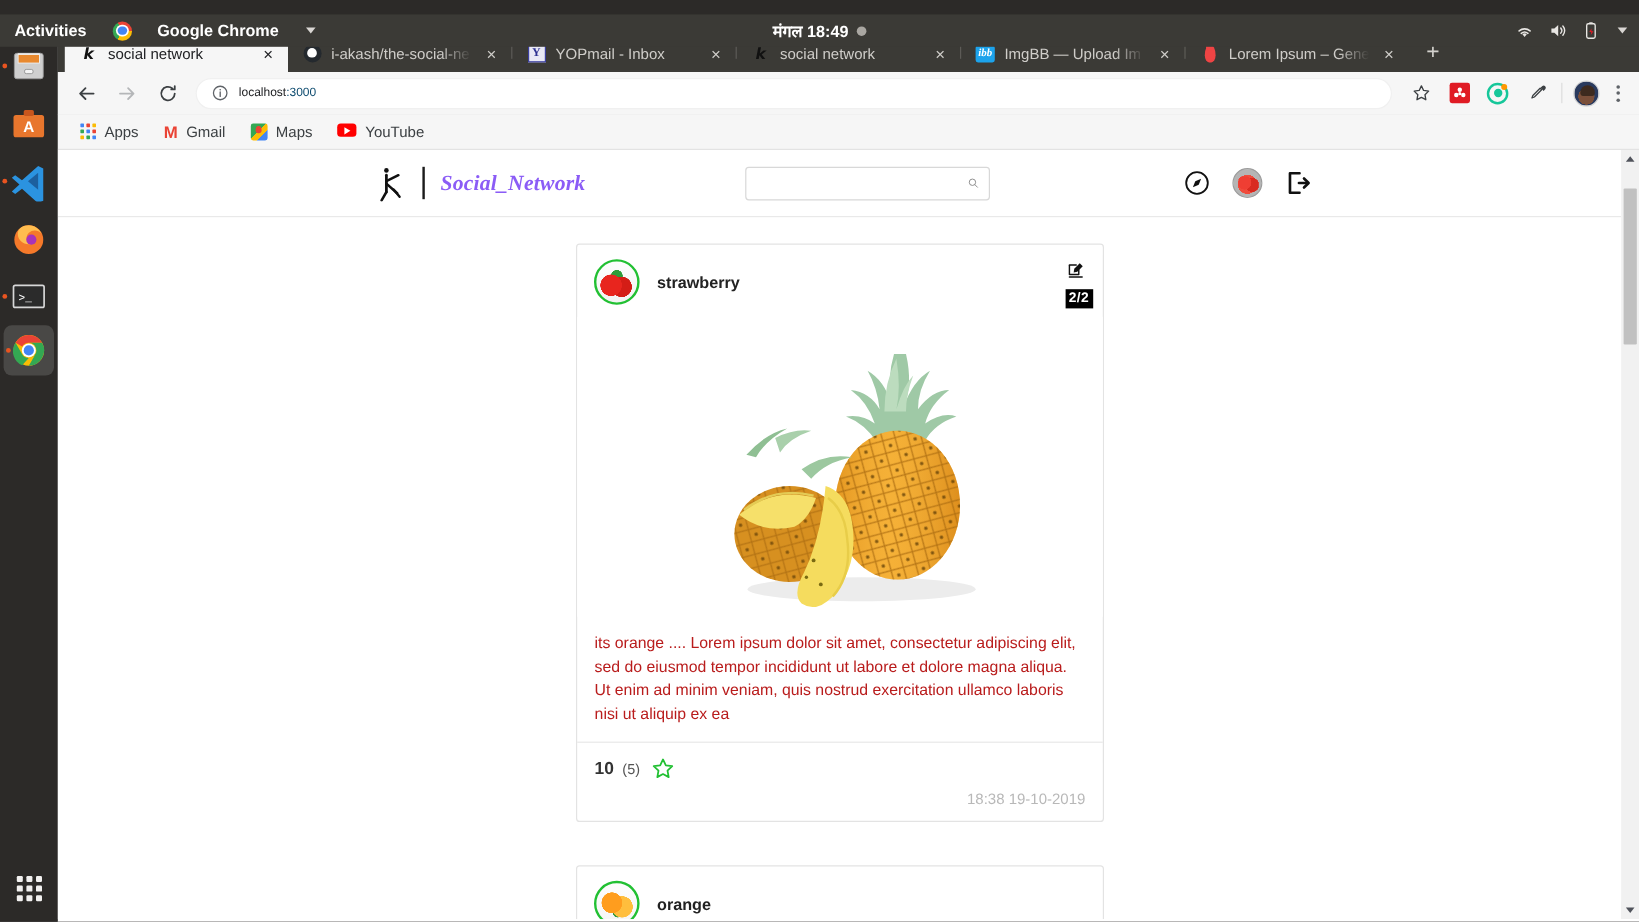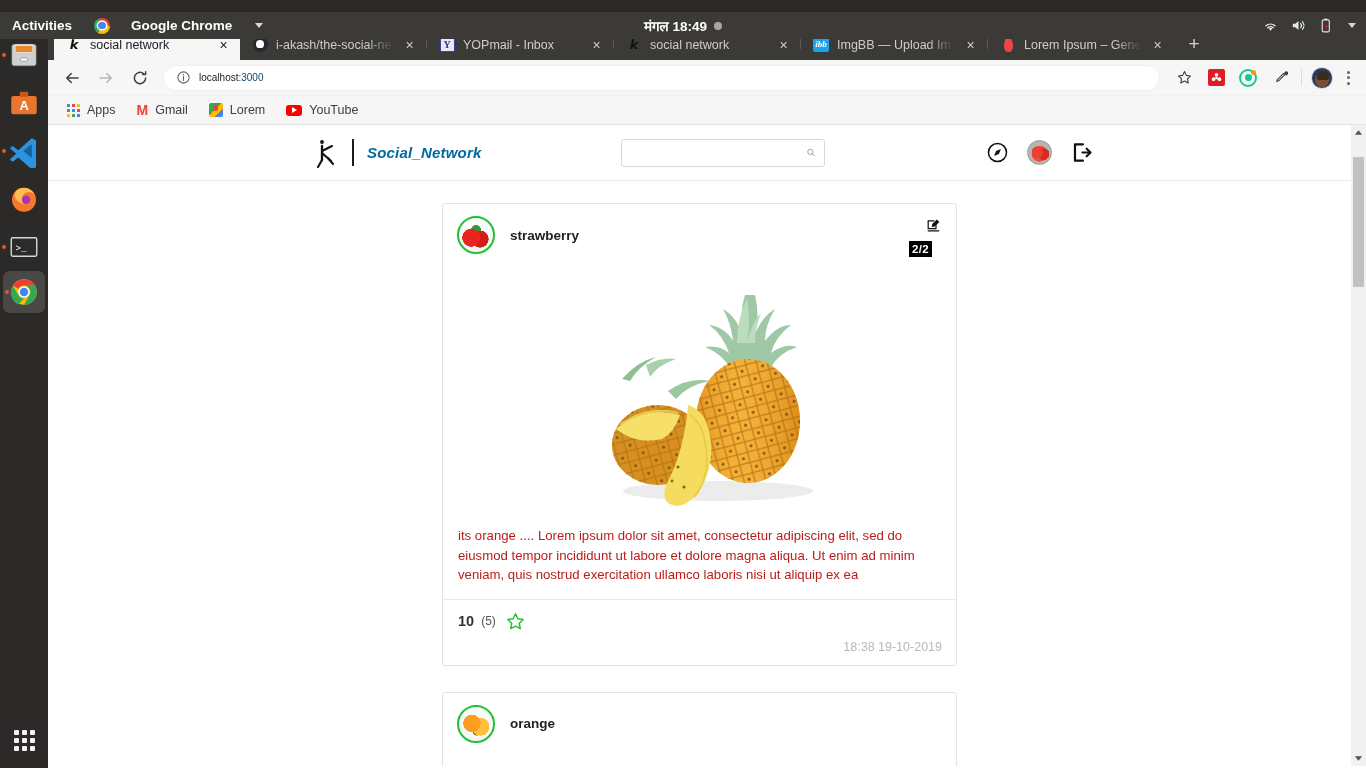--- a/index.html
+++ b/index.html
@@ -190,21 +190,21 @@
   #chrome-menu i { width: 3px; height: 3px; background: #5f6368; border-radius: 50%; display: block; }
   .tb-sep { width: 1px; height: 17px; background: #dcdcdc; margin: 0 5px; }
 
   
   #bookmarks {
     height: 29px; background: #f6f6f6;
     display: flex; align-items: center; padding-left: 10px;
     border-bottom: 1px solid #e3e3e3;
   }
   .bm {
-    display: flex; align-items: center; gap: 7px;
+    display: flex; align-items: flex-start; gap: 7px;
     padding: 3px 9px; margin-right: 3px; border-radius: 4px;
     font-size: 12.5px; color: #3c4043; cursor: pointer; white-space: nowrap;
   }
   .bm-apps { display: grid; grid-template-columns: repeat(3, 3px); gap: 2px; }
   .bm-apps i { width: 3px; height: 3px; display: block; border-radius: 0.5px; }
   .gmail-m { font-family: "Liberation Sans", sans-serif; color: #ea4335; font-weight: bold; font-size: 14px; line-height: 1;}
   .maps-ic { width: 14px; height: 14px; border-radius: 2px; overflow: hidden; position: relative;
     background: linear-gradient(135deg,#34a853 0 45%, #fbbc05 45% 70%, #4285f4 70% 100%); }
   .maps-ic::after { content: ""; position: absolute; left: 4.5px; top: 1.5px; width: 5px; height: 6.5px;
     background: #ea4335; border-radius: 50% 50% 50% 50% / 60% 60% 40% 40%; }
@@ -220,22 +220,22 @@
 
   
   #site-header {
     height: 56px; background: #fff; border-bottom: 1px solid #e9e9e9;
     display: flex; align-items: center; position: relative;
   }
   #brand { position: absolute; left: 265px; display: flex; align-items: center; gap: 13px; cursor: pointer;}
   #logo-k { width: 26px; height: 30px; position: relative; }
   #brand-divider { width: 2px; height: 27px; background: #1b1b1b; }
   #brand-name {
-    font-family: Liberation Sans, sans-serif; font-style: italic; font-weight: bold;
-    font-size: 15px; color: #0369a1; letter-spacing: 0.2px;
+    font-family: Liberation Serif, serif; font-style: italic; font-weight: bold;
+    font-size: 18px; color: #8b5cf6; letter-spacing: 0.2px;
   }
   #site-search {
     position: absolute; left: 573px; width: 204px; height: 28px;
     border: 1px solid #d8d8d8; border-radius: 3px; background: #fff;
     display: flex; align-items: center; padding: 0 8px;
   }
   #site-search input {
     flex: 1; border: none; outline: none; font-size: 13px;
     font-family: "Liberation Sans", sans-serif; background: transparent; color: #333;
   }
@@ -248,21 +248,21 @@
     background: radial-gradient(circle at 50% 55%, #f04b3c 0 46%, #b5b5b5 47% 100%);
     border: 1.5px solid #9c9c9c; position: relative; overflow: hidden; cursor: pointer;
   }
   #hdr-avatar::after { content: ""; position: absolute; left: 4px; top: 6px; width: 17px; height: 13px;
     background: radial-gradient(circle at 30% 40%, #ef3e33 0 40%, transparent 41%),
                 radial-gradient(circle at 68% 55%, #d92a20 0 42%, transparent 43%);
   }
 
   #feed { padding-top: 22px; }
   .post-card {
-    width: 515px; margin: 0 auto 26px auto;
+    width: 440px; margin: 0 auto 36px auto;
     background: #fff; border: 1px solid #e3e3e3; border-radius: 3px;
     position: relative;
   }
   .post-head {
     display: flex; align-items: center; padding: 12px 14px 10px 14px; position: relative;
   }
   .post-avatar {
     width: 38px; height: 38px; border-radius: 50%;
     border: 2.5px solid #22c033; overflow: hidden; flex: none; cursor: pointer;
     position: relative; background: #fff;
@@ -282,21 +282,21 @@
       linear-gradient(#fdfdfd, #f5f5f5);
   }
   .post-username {
     margin-left: 15px; font-size: 13.5px; font-weight: bold; color: #222; cursor: pointer;
   }
   .post-edit {
     position: absolute; right: 14px; top: 13px; cursor: pointer;
     color: #111; font-size: 15px; line-height: 1;
   }
   .post-counter {
-    position: absolute; right: 24px; top: 37px;
+    position: absolute; right: 8px; top: 37px;
     background: #000; color: #fff; font-size: 11.5px; font-weight: bold;
     padding: 1px 3px; line-height: 1.25; letter-spacing: 0.3px;
   }
   .post-media {
     position: relative; height: 250px; display: flex; align-items: center; justify-content: center;
     background: #fff; overflow: hidden;
   }
   .post-text {
     padding: 12px 15px 14px 15px; font-size: 13.2px; line-height: 19.5px; color: #b91c1c;
     border-bottom: 1px solid #e8e8e8;
@@ -542,21 +542,21 @@
           <i style="background:#4285f4"></i>
       </span>
       <span>Apps</span>
     </div>
     <div class="bm">
       <span class="gmail-m">M</span>
       <span>Gmail</span>
     </div>
     <div class="bm">
       <span class="maps-ic"></span>
-      <span>Lorem</span>
+      <span>Maps</span>
     </div>
     <div class="bm">
       <span class="yt-ic"></span>
       <span>YouTube</span>
     </div>
   </div>
 
   <div id="viewport">
     <div id="page-scroll-host">
 

